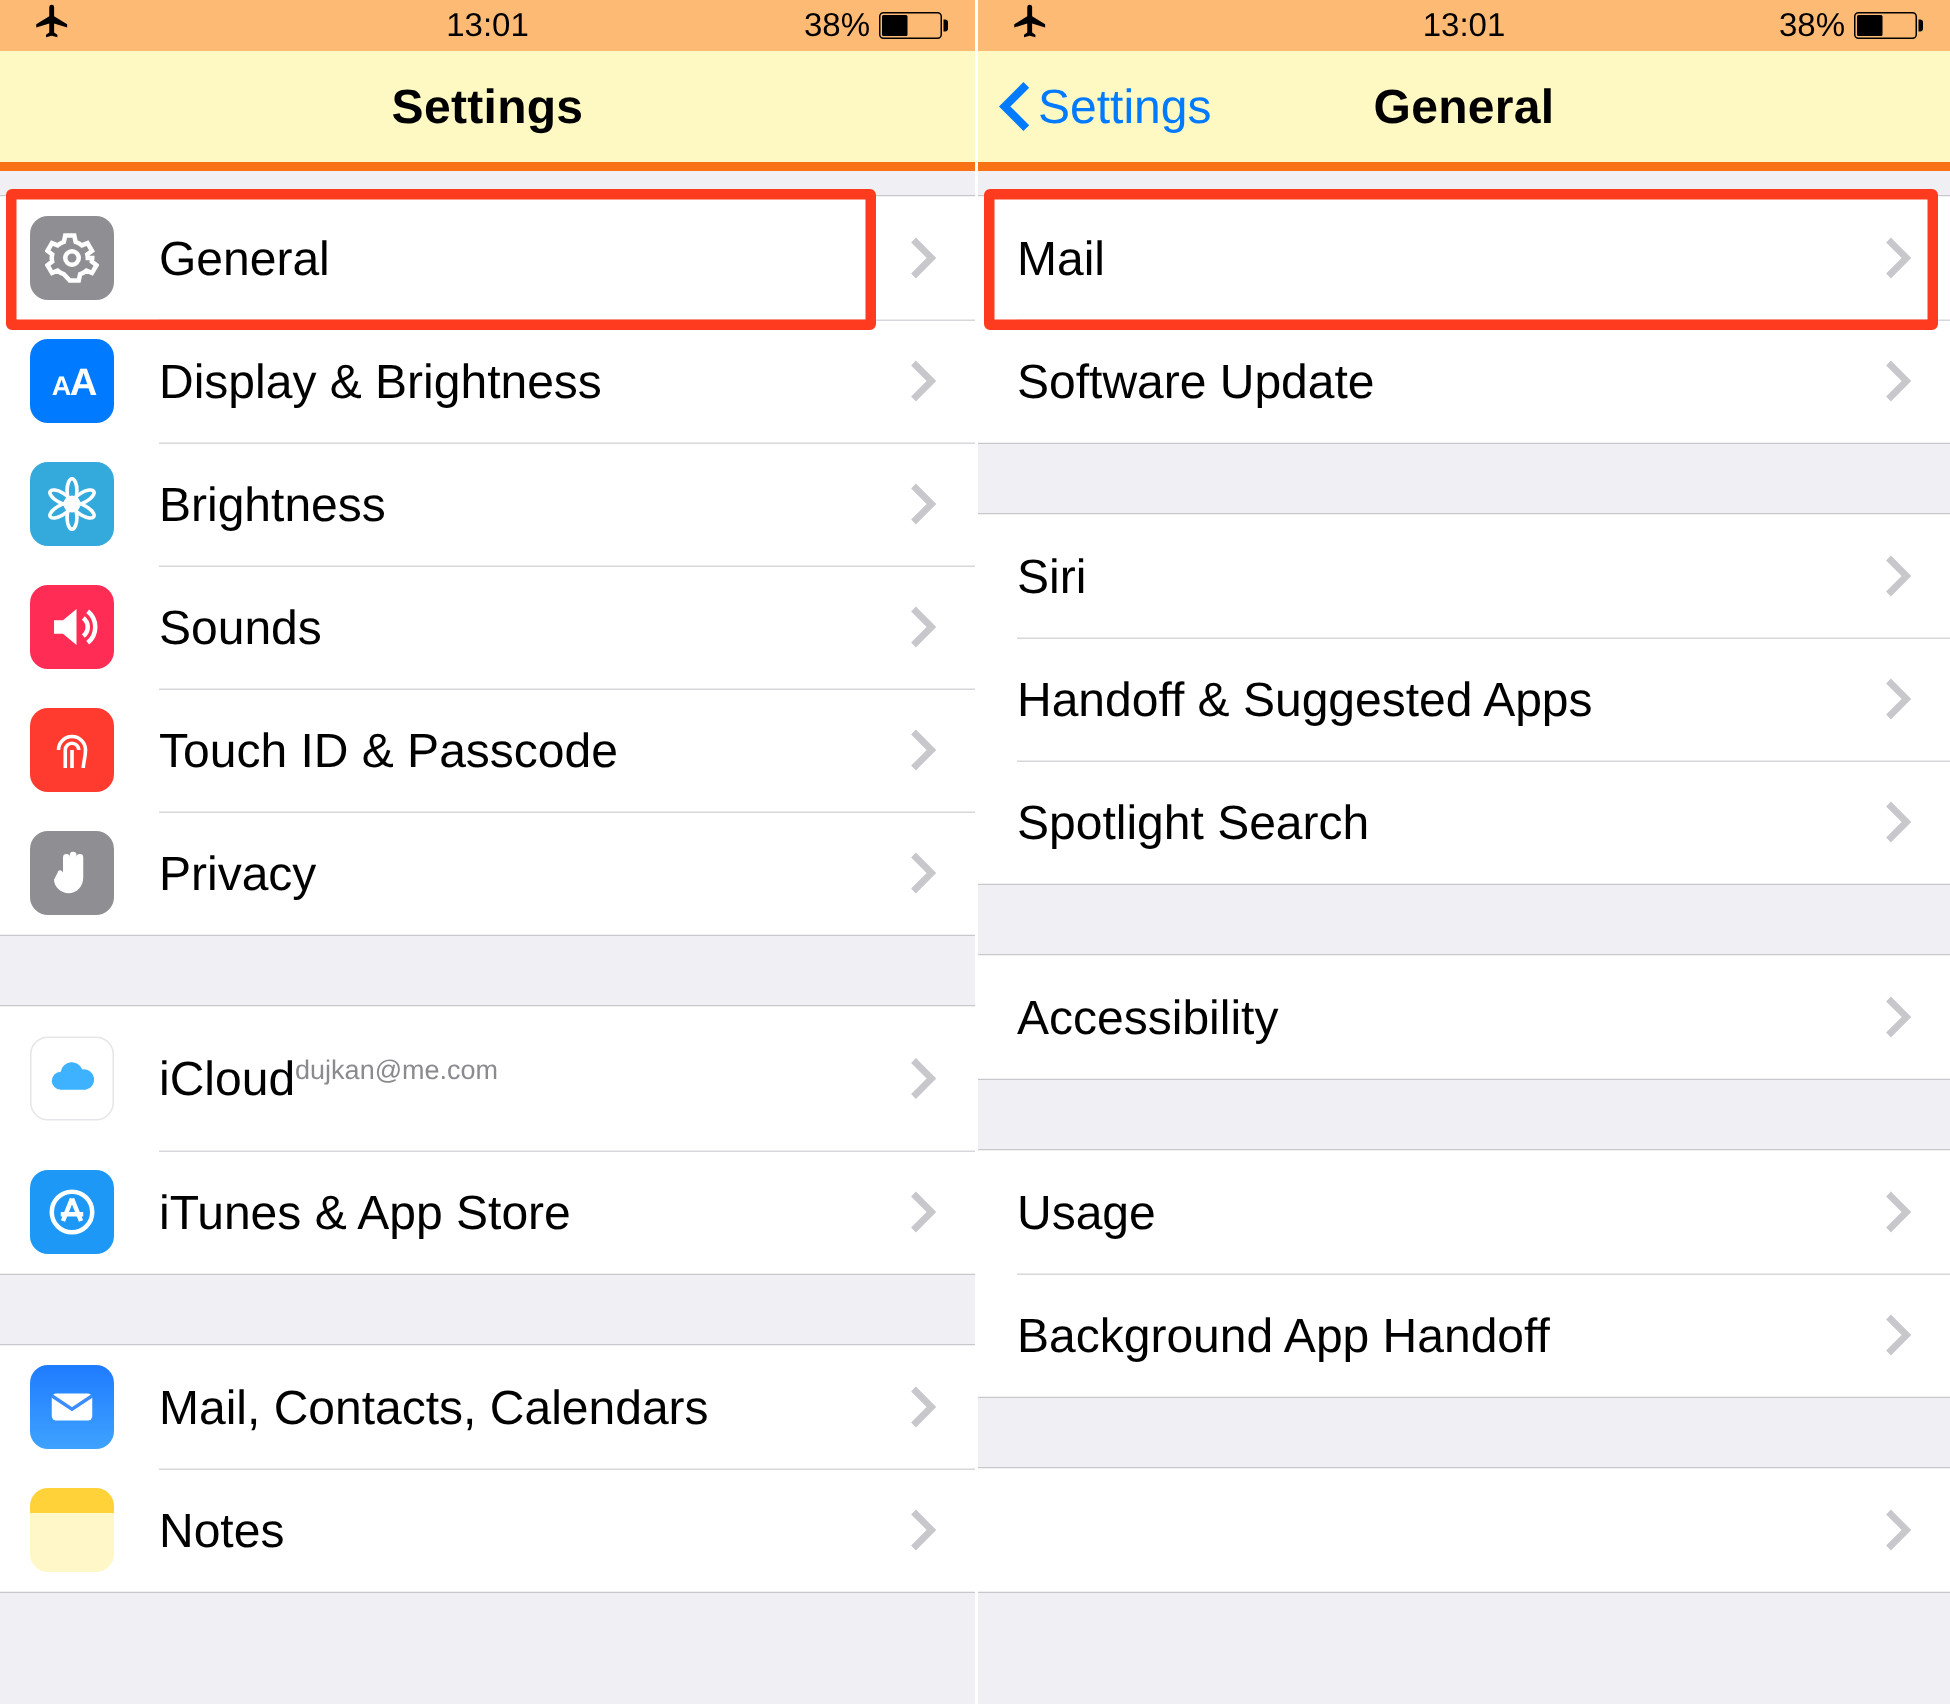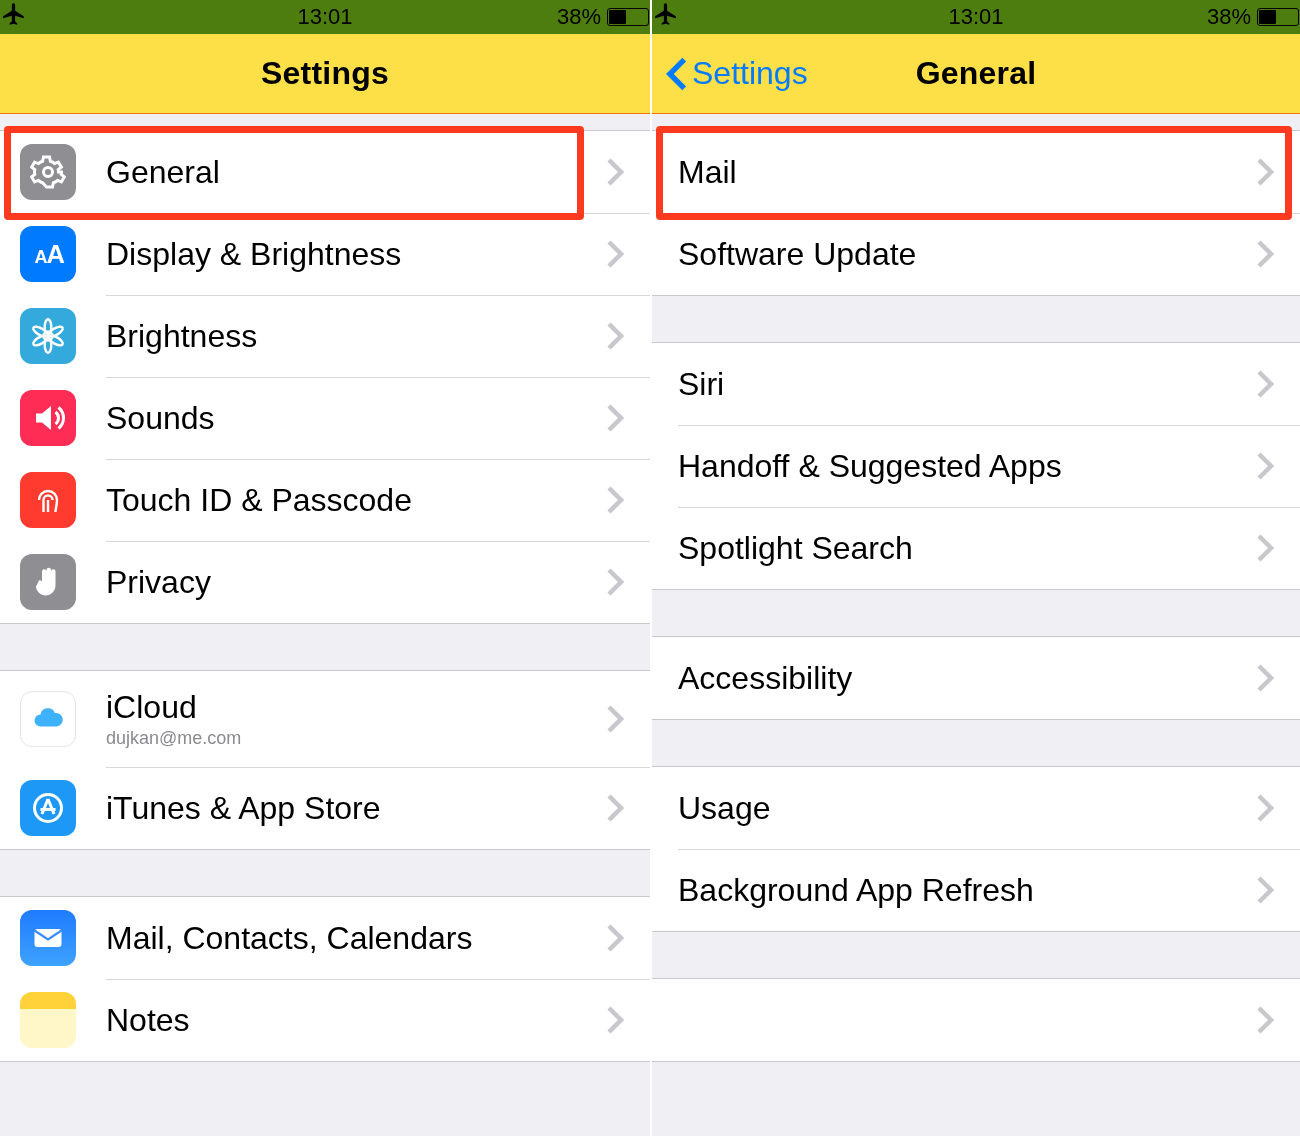--- a/index.html
+++ b/index.html
@@ -3,51 +3,51 @@
 <meta charset="utf-8">
 <style>
   * { margin:0; padding:0; box-sizing:border-box; -webkit-font-smoothing:antialiased; }
   html,body { font-family:-apple-system,"Helvetica Neue",Helvetica,Arial,sans-serif; background:#fff; }
   body { width:1300px; height:1136px; overflow:hidden; display:flex; }
 
   .screen { flex:0 0 50%; height:100%; background:#efeff4; position:relative; overflow:hidden; display:flex; flex-direction:column; }
   .screen + .screen { border-left:2px solid #fff; }
 
   
-  .status-bar { height:34px; display:flex; align-items:center; padding:0 1px; font-size:22px; font-weight:500; color:#000; background:#4d7c0f; position:relative; }
+  .status-bar { height:34px; display:flex; align-items:center; padding:0 22px; font-size:22px; font-weight:500; color:#000; background:#fdba74; position:relative; }
   .status-left  { flex:1; display:flex; align-items:center; }
   .status-center{ position:absolute; left:0; right:0; text-align:center; pointer-events:none; }
   .status-right { flex:1; display:flex; justify-content:flex-end; align-items:center; gap:6px; font-size:22px; }
   .battery-shell { width:42px; height:18px; border:1.5px solid #000; border-radius:3px; position:relative; display:inline-block; }
   .battery-shell::after{ content:""; position:absolute; right:-5px; top:4px; width:3px; height:8px; background:#000; border-radius:0 2px 2px 0;}
   .battery-fill  { position:absolute; left:1px; top:1px; bottom:1px; width:42%; background:#000; border-radius:1px;}
 
   
-  .nav-bar { height:80px; background:#fde047; border-bottom:1px solid #f97316; display:flex; align-items:center; padding:0 14px; position:relative; }
+  .nav-bar { height:80px; background:#fef9c3; border-bottom:6px solid #f97316; display:flex; align-items:center; padding:0 14px; position:relative; }
   .nav-title { position:absolute; left:0; right:0; text-align:center; font-size:32px; font-weight:600; color:#000; letter-spacing:0.2px; pointer-events:none;}
   .nav-back  { display:flex; align-items:center; color:#007aff; font-size:32px; font-weight:400; cursor:pointer; }
   .nav-back svg { width:22px; height:36px; margin-right:4px; }
 
   
   .list { flex:1; overflow:hidden; }
   .group { background:#fff; border-top:1px solid #c8c8cc; border-bottom:1px solid #c8c8cc; }
   .group:first-child { border-top:none; }
   .spacer { height:46px; background:#efeff4; }
   .spacer.sm { height:16px; }
 
   .row { min-height:82px; display:flex; align-items:center; padding:0 26px 0 20px; position:relative; cursor:pointer; background:#fff; }
   .row + .row::before { content:""; position:absolute; left:106px; right:0; top:0; height:1px; background:#d8d8dc; }
   .row.no-icon + .row.no-icon::before,
   .row.no-icon:first-child::before { left:26px; }
   .row.no-icon { padding-left:26px; }
 
   .icon-wrap { width:56px; height:56px; border-radius:12px; margin-right:30px; flex-shrink:0; display:flex; align-items:center; justify-content:center; color:#fff; }
   .row-label   { font-size:32px; color:#000; line-height:1.15; }
   .row-sub     { font-size:18px; color:#8a8a8f; margin-top:2px; }
-  .row-text    { display:flex; flex-direction:column; }
+  .row-text    { display:flex; flex-direction:row; }
   .chevron { margin-left:auto; color:#c7c7cc; }
   .chevron svg{ width:18px; height:30px; display:block; }
 
   .highlight { position:absolute; border:7px solid #ff3b1f; border-radius:4px; pointer-events:none; z-index:50; }
 
   
   .ic-general  { background:#8e8e93; }
   .ic-display  { background:#007aff; }
   .ic-wallpaper{ background:#34aadc; }
   .ic-sounds   { background:#ff2d55; }
@@ -357,21 +357,21 @@
     <div class="group">
       <div class="row no-icon">
         <span class="row-label">Usage</span>
         <span class="chevron">
             <svg viewBox="0 0 12 20" fill="none" stroke="currentColor" stroke-width="3">
               <path d="M2 2l8 8-8 8"></path>
             </svg>
           </span>
       </div>
       <div class="row no-icon">
-        <span class="row-label">Background App Refresh</span>
+        <span class="row-label">Background App Handoff</span>
         <span class="chevron">
             <svg viewBox="0 0 12 20" fill="none" stroke="currentColor" stroke-width="3">
               <path d="M2 2l8 8-8 8"></path>
             </svg>
           </span>
       </div>
     </div>
 
     <div class="spacer"></div>
 

